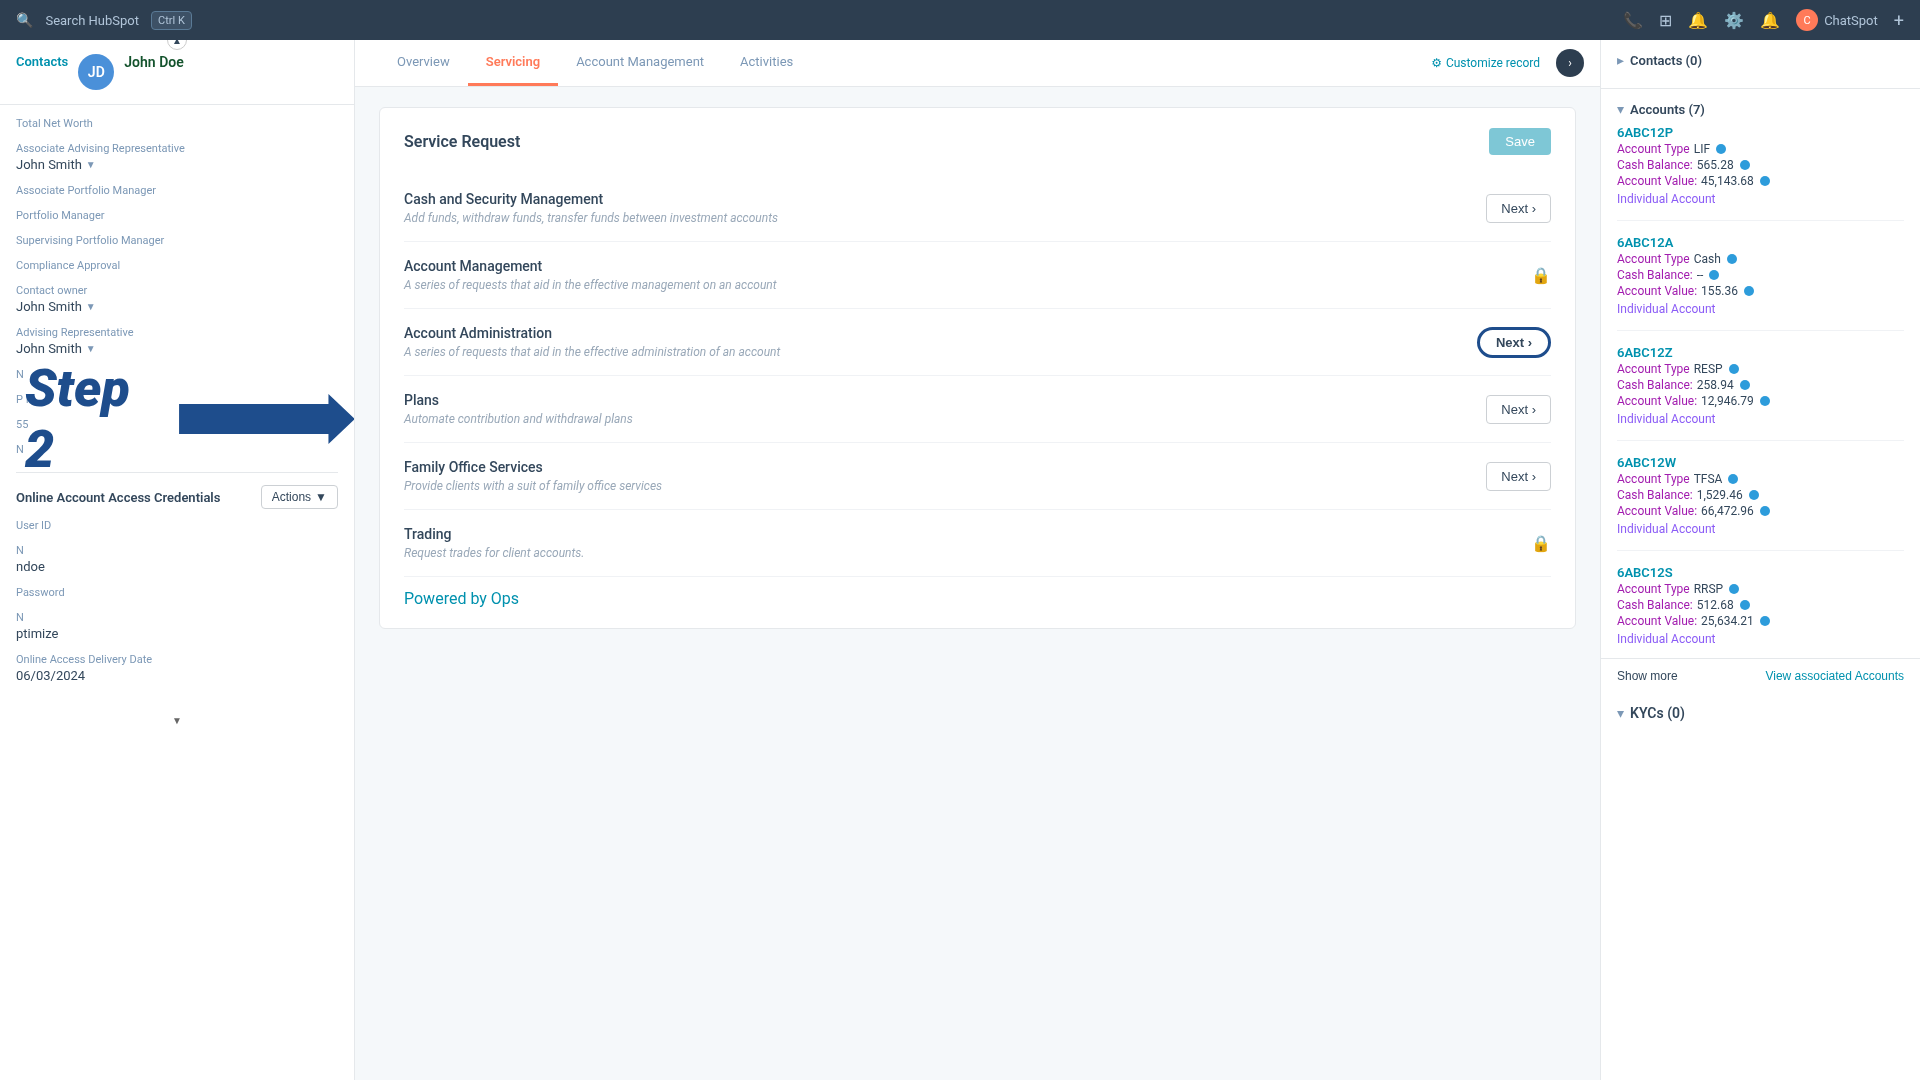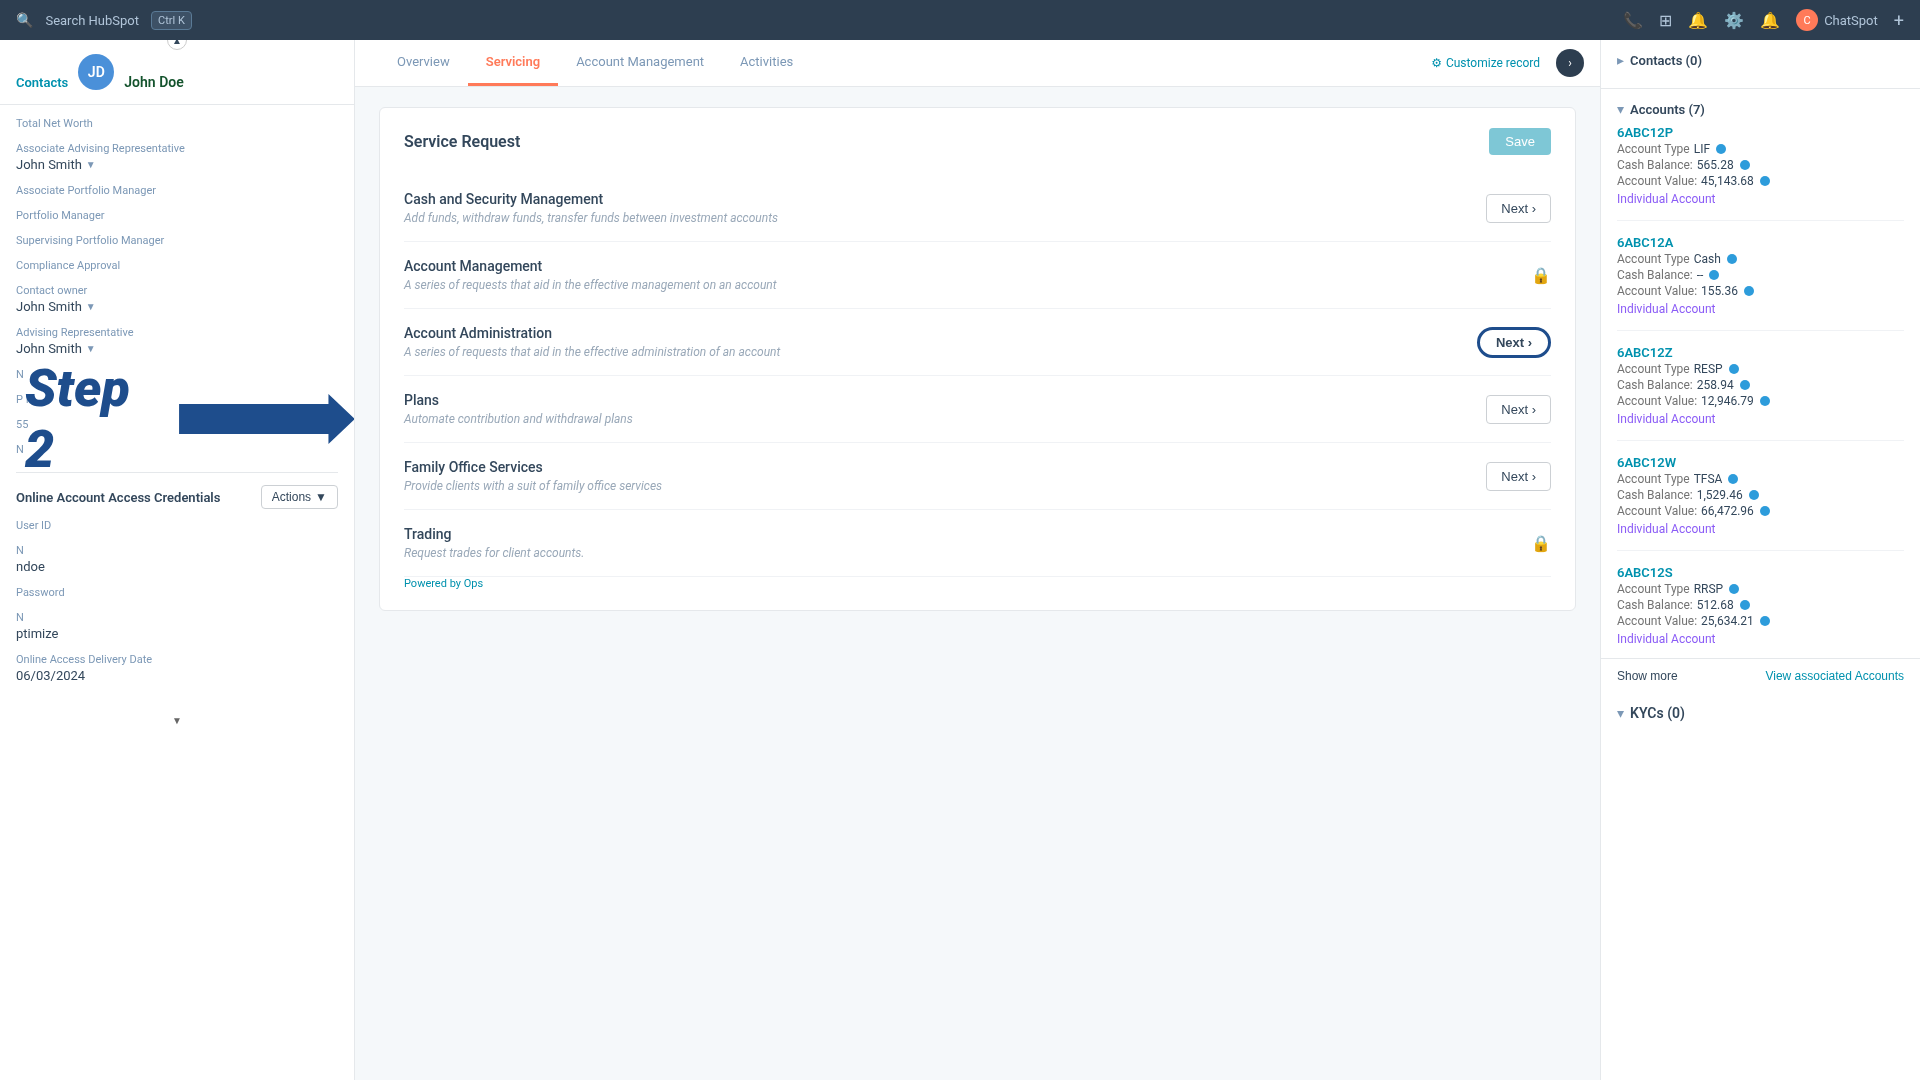--- a/index.html
+++ b/index.html
@@ -11,21 +11,21 @@
     .topbar-right { display: flex; align-items: center; gap: 16px; margin-left: auto; }
     .topbar-icon { color: #b0c4d8; font-size: 16px; cursor: pointer; }
     .topbar-chatspot { display: flex; align-items: center; gap: 6px; color: #b0c4d8; font-size: 13px; cursor: pointer; }
     .topbar-expand { color: #b0c4d8; font-size: 18px; cursor: pointer; }
 
     
     .main-layout { display: flex; height: calc(1080px - 40px); }
 
     
     .left-sidebar { width: 355px; background: #fff; border-right: 1px solid #e5e8eb; overflow-y: auto; flex-shrink: 0; position: relative; }
-    .sidebar-header { display: flex; align-items: flex-end; gap: 10px; padding: 14px 16px; border-bottom: 1px solid #e5e8eb; background: #fff; }
+    .sidebar-header { display: flex; align-items: flex-start; gap: 10px; padding: 14px 16px; border-bottom: 1px solid #e5e8eb; background: #fff; }
     .sidebar-avatar { width: 36px; height: 36px; border-radius: 50%; background: #4a90d9; display: flex; align-items: center; justify-content: center; color: #fff; font-weight: 600; font-size: 14px; flex-shrink: 0; }
     .sidebar-name { font-weight: 600; font-size: 14px; color: #14532d; }
     .sidebar-content { padding: 12px 16px; }
     .sidebar-field { margin-bottom: 12px; }
     .sidebar-label { font-size: 11px; color: #7c98b6; margin-bottom: 2px; }
     .sidebar-value { font-size: 13px; color: #33475b; }
     .sidebar-value-with-arrow { display: flex; align-items: center; gap: 4px; }
     .dropdown-arrow { font-size: 10px; color: #7c98b6; cursor: pointer; }
 
     
@@ -54,35 +54,35 @@
 
     .service-item { display: flex; align-items: center; justify-content: space-between; padding: 16px 0; border-bottom: 1px solid #f0f2f5; }
     .service-item:last-child { border-bottom: none; }
     .service-item-left { flex: 1; }
     .service-item-name { font-size: 14px; font-weight: 500; color: #33475b; margin-bottom: 4px; }
     .service-item-desc { font-size: 12px; color: #99a8b8; font-style: italic; }
     .service-item-right { display: flex; align-items: center; }
     .next-btn { border: 1px solid #ccd0d4; border-radius: 4px; padding: 6px 14px; background: #fff; font-size: 13px; color: #33475b; cursor: pointer; display: flex; align-items: center; gap: 4px; }
     .next-btn.highlighted { border: 3px solid #1e4d8c; border-radius: 50px; padding: 5px 16px; font-weight: 600; color: #33475b; }
     .lock-icon { font-size: 16px; color: #ccd0d4; }
-    .powered-by { font-size: 11px; color: #99a8b8; }
+    .powered-by { font-size: 16px; color: #99a8b8; margin-top: 12px; }
     .powered-by span { color: #0091ae; }
 
     
     .right-sidebar { width: 320px; background: #fff; border-left: 1px solid #e5e8eb; overflow-y: auto; flex-shrink: 0; }
     .right-sidebar-section { padding: 12px 16px; border-bottom: 1px solid #e5e8eb; }
     .right-section-header { display: flex; align-items: center; justify-content: space-between; margin-bottom: 8px; }
     .right-section-title { font-size: 13px; font-weight: 600; color: #33475b; display: flex; align-items: center; gap: 6px; }
     .section-toggle { font-size: 14px; color: #7c98b6; cursor: pointer; }
 
     .account-item { margin-bottom: 14px; padding-bottom: 14px; border-bottom: 1px solid #f0f2f5; }
     .account-item:last-child { border-bottom: none; margin-bottom: 0; padding-bottom: 0; }
     .account-id { font-size: 13px; font-weight: 600; color: #0091ae; cursor: pointer; }
     .account-field { font-size: 12px; color: #33475b; display: flex; align-items: center; gap: 4px; margin-top: 2px; }
-    .account-field-label { color: #737373; }
+    .account-field-label { color: #a21caf; }
     .account-badge { width: 10px; height: 10px; border-radius: 50%; background: #2d9cdb; display: inline-block; margin-left: 2px; flex-shrink: 0; }
     .account-type-text { font-size: 12px; color: #8b5cf6; margin-top: 4px; }
 
     .accounts-footer { display: flex; align-items: center; justify-content: space-between; padding: 10px 16px; }
     .show-more-btn { font-size: 12px; color: #33475b; cursor: pointer; border: none; background: none; }
     .view-associated-btn { font-size: 12px; color: #0091ae; cursor: pointer; border: none; background: none; }
 
     .kycs-section { padding: 12px 16px; }
     .kycs-header { display: flex; align-items: center; gap: 6px; }
     .kycs-title { font-size: 14px; font-weight: 600; color: #33475b; }

